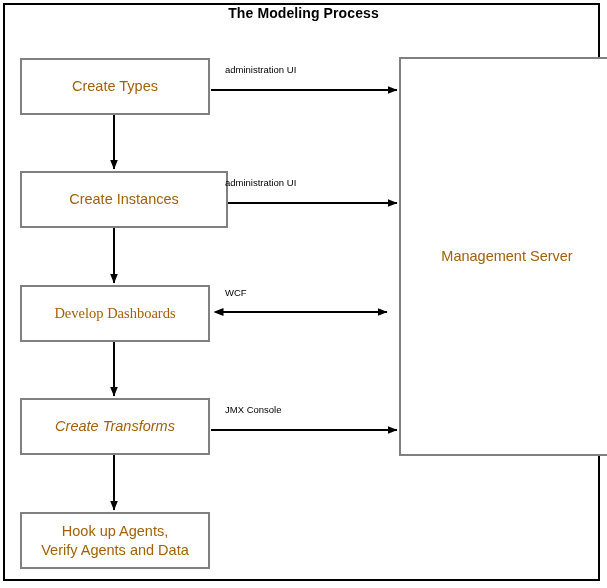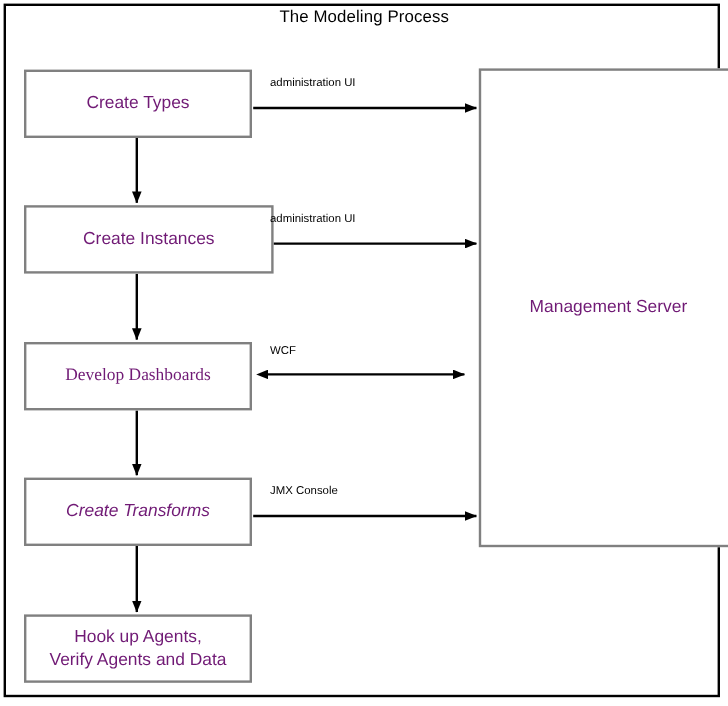--- a/index.html
+++ b/index.html
@@ -27,35 +27,35 @@
     box-sizing: border-box;
     background: #ffffff;
   }
   #diagram-title {
     position: absolute;
     left: 0;
     top: 5px;
     width: 607px;
     text-align: center;
     font-size: 14px;
-    font-weight: normal;
+    font-weight: bold;
     color: #000000;
     letter-spacing: 0.1px;
   }
   .node-box {
     position: absolute;
     box-sizing: border-box;
     border: 2px solid #808080;
     background: #ffffff;
     display: flex;
     align-items: center;
     justify-content: center;
     text-align: center;
     font-size: 14.5px;
-    color: #701a75;
+    color: #a16207;
     line-height: 1.25;
     z-index: 3;
   }
   .node-label {
     display: block;
     white-space: pre-line;
     padding: 0 4px;
   }
   .svg-layer {
     position: absolute;

